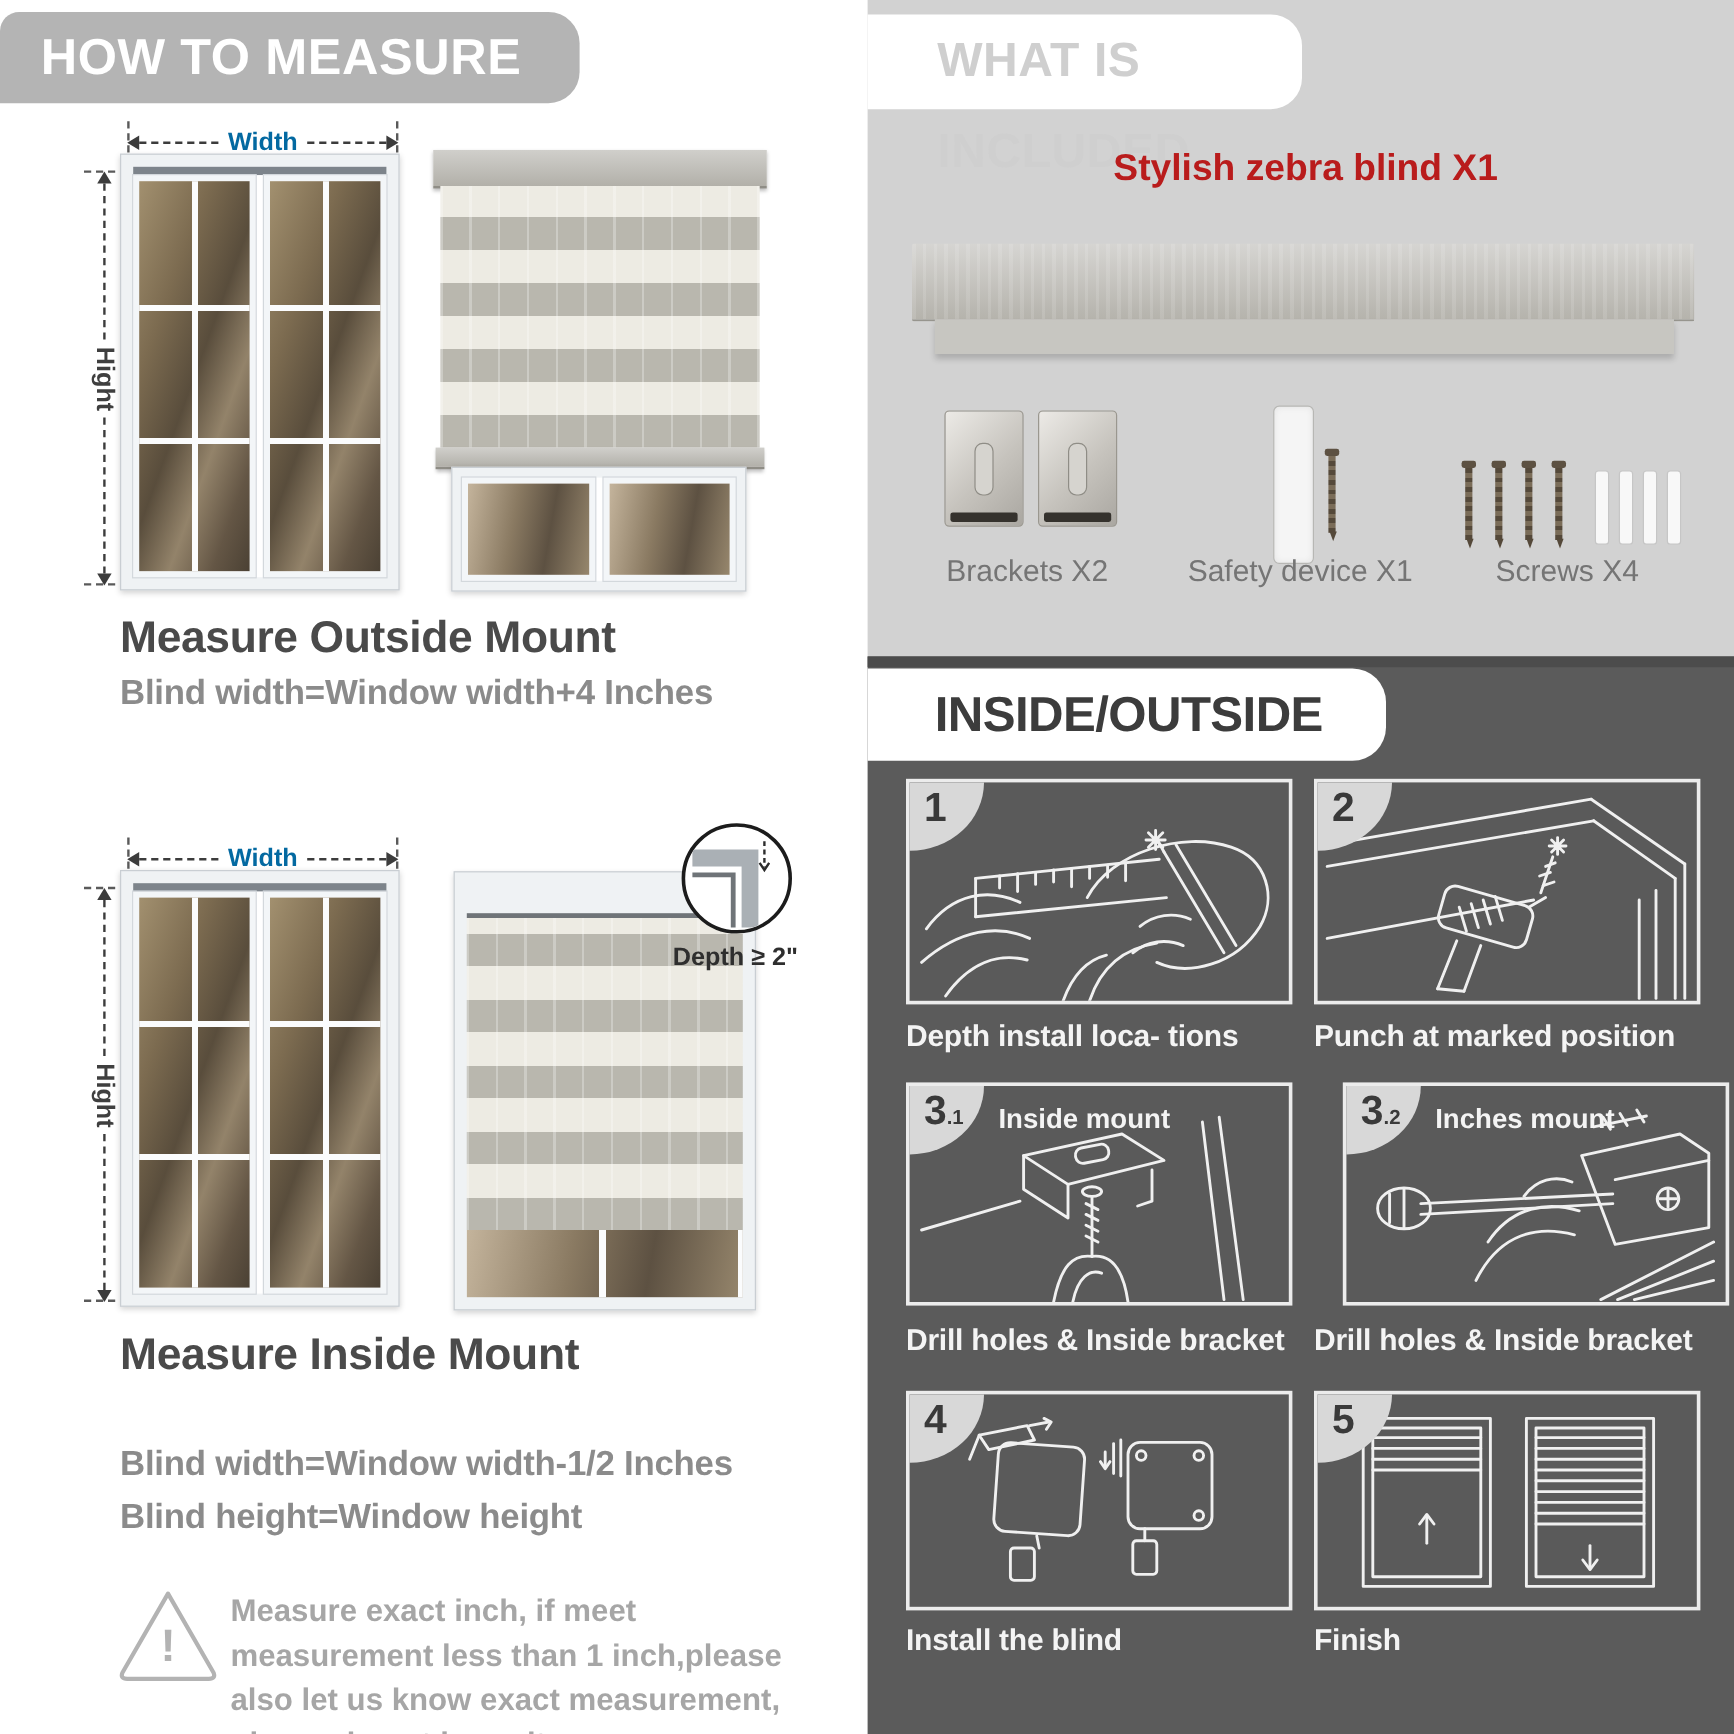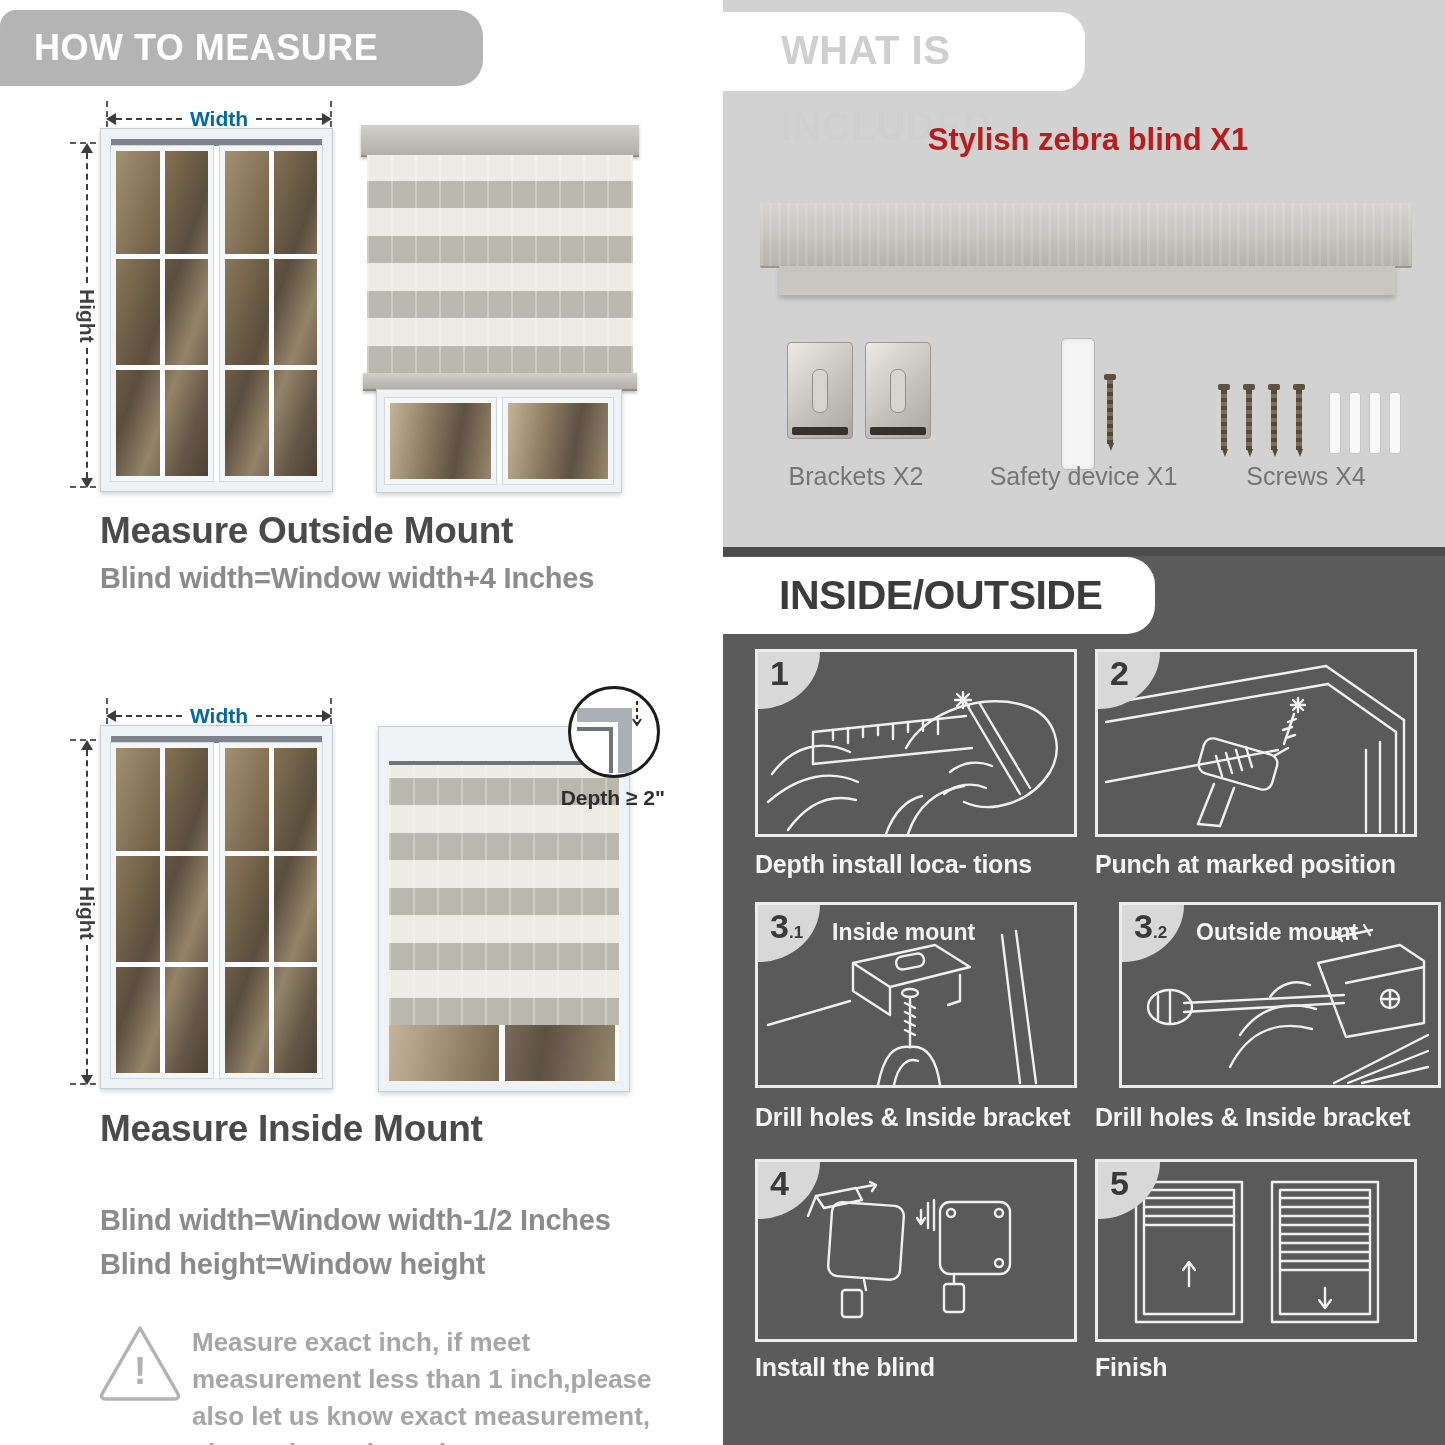--- a/index.html
+++ b/index.html
@@ -2,21 +2,21 @@
 <html><head>
 <meta charset="utf-8">
 <style>
   html,body{margin:0;padding:0;background:#ffffff;}
   .stage{position:relative;width:1445px;height:1445px;overflow:hidden;background:#ffffff;
          font-family:"Liberation Sans",sans-serif;-webkit-font-smoothing:antialiased;}
   .abs{position:absolute;}
 
   
   .how-header{left:0;top:10px;width:483px;height:76px;background:#b4b4b4;
-    border-radius:16px 26px 26px 0;color:#ffffff;font-size:36px;font-weight:800;
+    border-radius:16px 26px 26px 0;color:#ffffff;font-size:42px;font-weight:800;
     line-height:76px;padding-left:34px;letter-spacing:.5px;box-sizing:border-box;}
 
   .win{background:#eff2f4;border:1px solid #c9ced3;box-shadow:0 2px 5px rgba(0,0,0,.18);box-sizing:border-box;padding:10px;}
   .win-topbar{position:absolute;left:10px;right:10px;top:10px;height:7px;background:#7d848b;}
   .sashes{position:absolute;left:10px;right:10px;top:17px;bottom:10px;background:#ffffff;display:flex;gap:7px;}
   .sash{flex:1;border:5px solid #f3f6f8;outline:1px solid #d3d8dc;position:relative;}
   .photo{position:absolute;inset:0;
     background:
       repeating-linear-gradient(90deg, rgba(0,0,0,0) 0 44px, #fbfcfd 44px 49px),
       repeating-linear-gradient(0deg, rgba(0,0,0,0) 0 106px, #fbfcfd 106px 111px),
@@ -325,21 +325,21 @@
           <ellipse cx="48" cy="102" rx="22" ry="17"></ellipse>
           <path d="M36 90 l0 24 M48 86 l0 32"></path>
           <path d="M118 130 C 138 100, 168 96, 194 104"></path>
           <path d="M108 162 C 128 122, 160 116, 190 124"></path>
           <path d="M148 92 C 158 78, 174 74, 188 80"></path>
           <path d="M212 178 L306 130"></path>
             <path d="M226 178 L306 146"></path>
             <path d="M240 178 L306 162"></path>
         </svg>
         <div class="badge"><span>3</span><span class="sub">.2</span></div>
-        <div class="panel-title">Outside mount</div>
+        <div class="panel-title">Inches mount</div>
       </div>
       <div class="caption" style="left:372px;top:556px;">Drill holes &amp;  Inside bracket</div>
 
       <div class="panel" style="left:32px;top:612px;height:183px;">
         <svg class="lineart" viewBox="0 0 316 177">
           <rect x="72" y="42" width="72" height="74" rx="10" transform="rotate(4 108 79)"></rect>
           <path d="M58 34 L98 26 L104 38 L66 46 Z"></path>
             <path d="M58 34 L50 54"></path>
           <path d="M100 26 l16 -3"></path>
             <path d="M112 20 l6 3 -4 6"></path>

